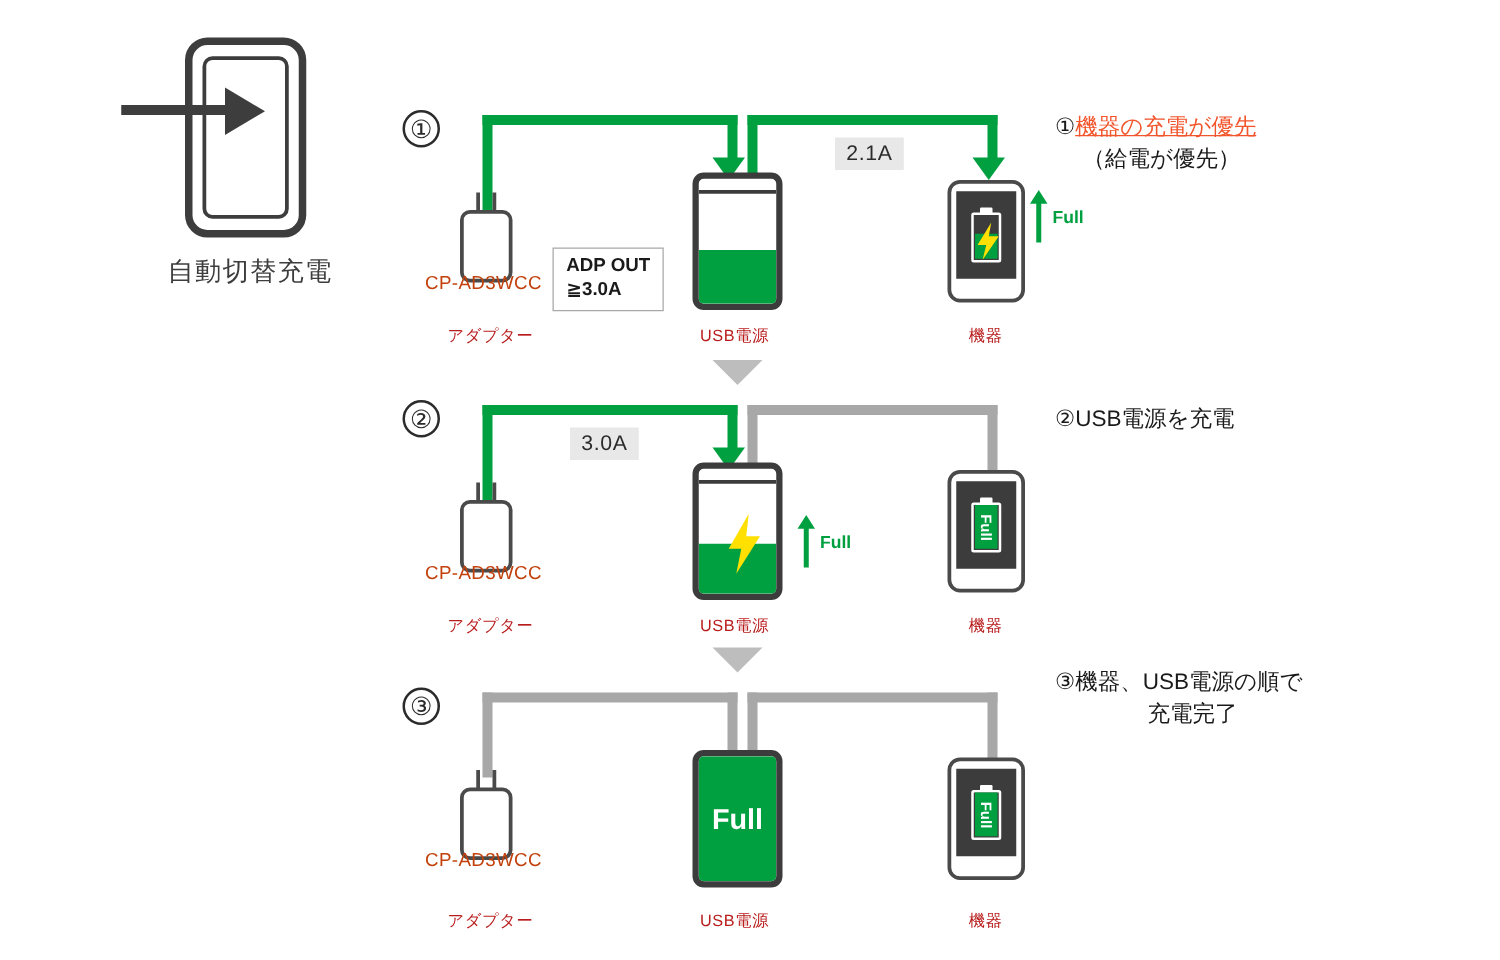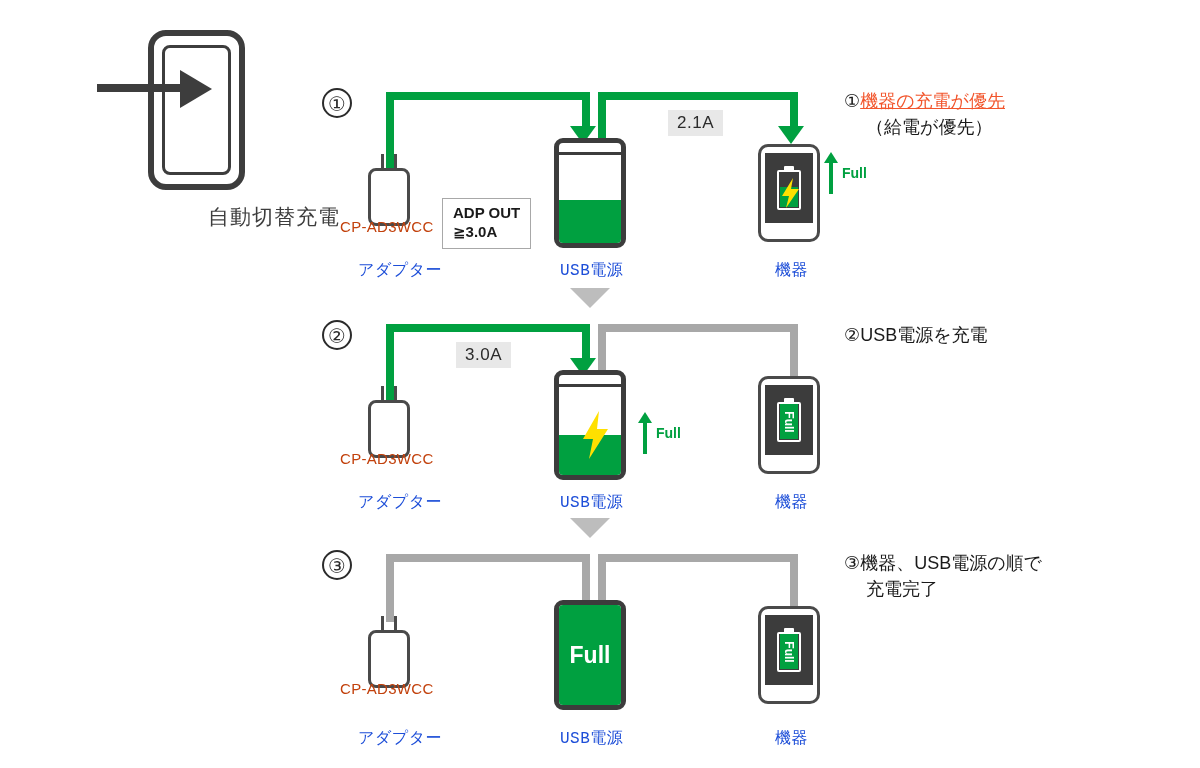--- a/index.html
+++ b/index.html
@@ -29,21 +29,21 @@
   }
   .arrow-head{
     position:absolute;left:180px;top:70px;
     width:0;height:0;
     border-top:19px solid transparent;
     border-bottom:19px solid transparent;
     border-left:32px solid #3d3d3d;
   }
   .left-caption{
     position:absolute;left:60px;top:203px;width:280px;
-    text-align:right;font-size:21px;color:#3d3d3d;letter-spacing:1px;
+    text-align:center;font-size:21px;color:#3d3d3d;letter-spacing:1px;
   }
 
   
   .title{
     position:absolute;left:320px;top:25px;
     font-size:21px;font-weight:bold;color:#f2552c;letter-spacing:.5px;
     white-space:nowrap;
   }
 
   
@@ -150,21 +150,21 @@
   .fm-shaft{position:absolute;left:5px;top:9px;width:4px;height:33px;background:#00a040;}
   .fm-head{
     position:absolute;left:0;top:0;width:0;height:0;
     border-left:7px solid transparent;border-right:7px solid transparent;
     border-bottom:11px solid #00a040;
   }
   .fm-label{color:#00a040;font-size:14px;font-weight:bold;}
 
   
   .part-name{position:absolute;font-size:15px;color:#c2410c;letter-spacing:.3px;white-space:nowrap;}
-  .part-role{position:absolute;font-size:16px;color:#1d4ed8;letter-spacing:.5px;white-space:nowrap;font-family:Liberation Mono, monospace;}
+  .part-role{position:absolute;font-size:13px;color:#b91c1c;letter-spacing:.5px;white-space:nowrap;}
 
   
   .tri-down{
     position:absolute;width:0;height:0;
     border-left:20px solid transparent;
     border-right:20px solid transparent;
     border-top:20px solid #bdbdbd;
   }
 
   
@@ -340,18 +340,18 @@
 
   <div class="anno" style="left:844px;top:88px;">
     <div><span>①</span><span class="hl">機器の充電が優先</span></div>
     <div style="padding-left:22px;">（給電が優先）</div>
   </div>
 
   <div class="anno" style="left:844px;top:322px;">
     <div><span>②</span><span>USB電源を充電</span></div>
   </div>
 
-  <div class="anno" style="left:844px;top:550px;">
+  <div class="anno" style="left:844px;top:532px;text-align:center;">
     <div><span>③</span><span>機器、USB電源の順で</span></div>
     <div style="padding-left:22px;">充電完了</div>
   </div>
 
 </div>
 
 </body></html>

